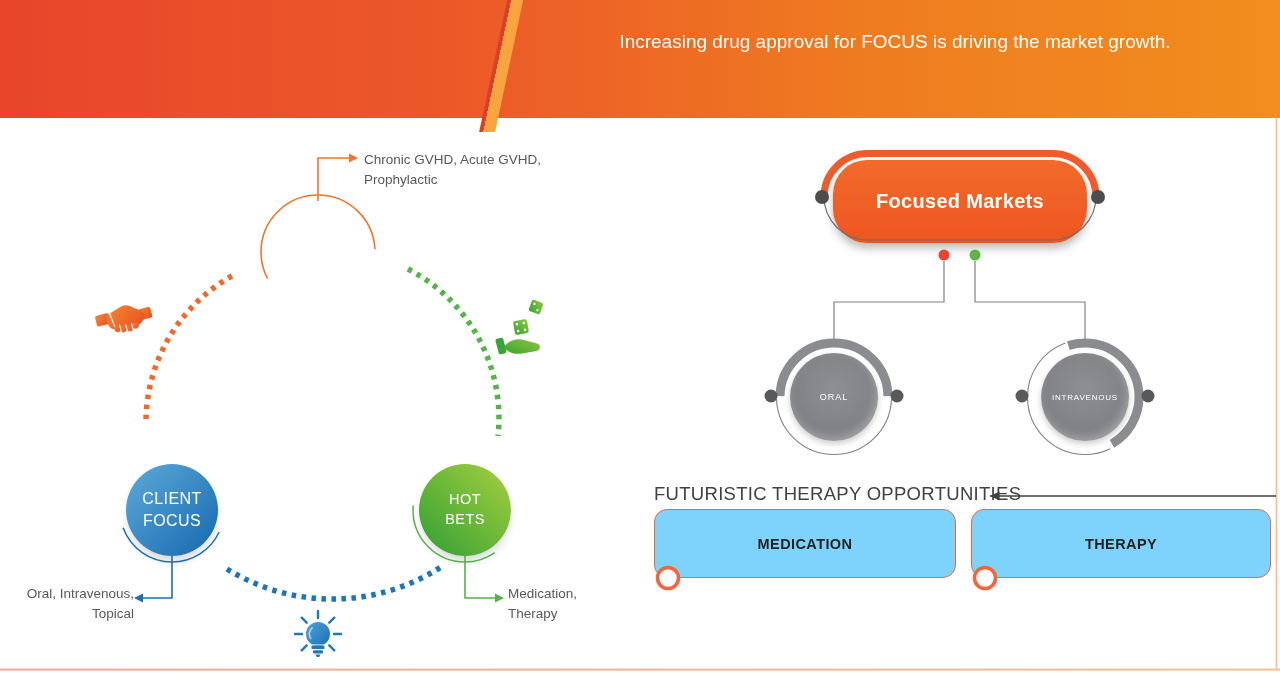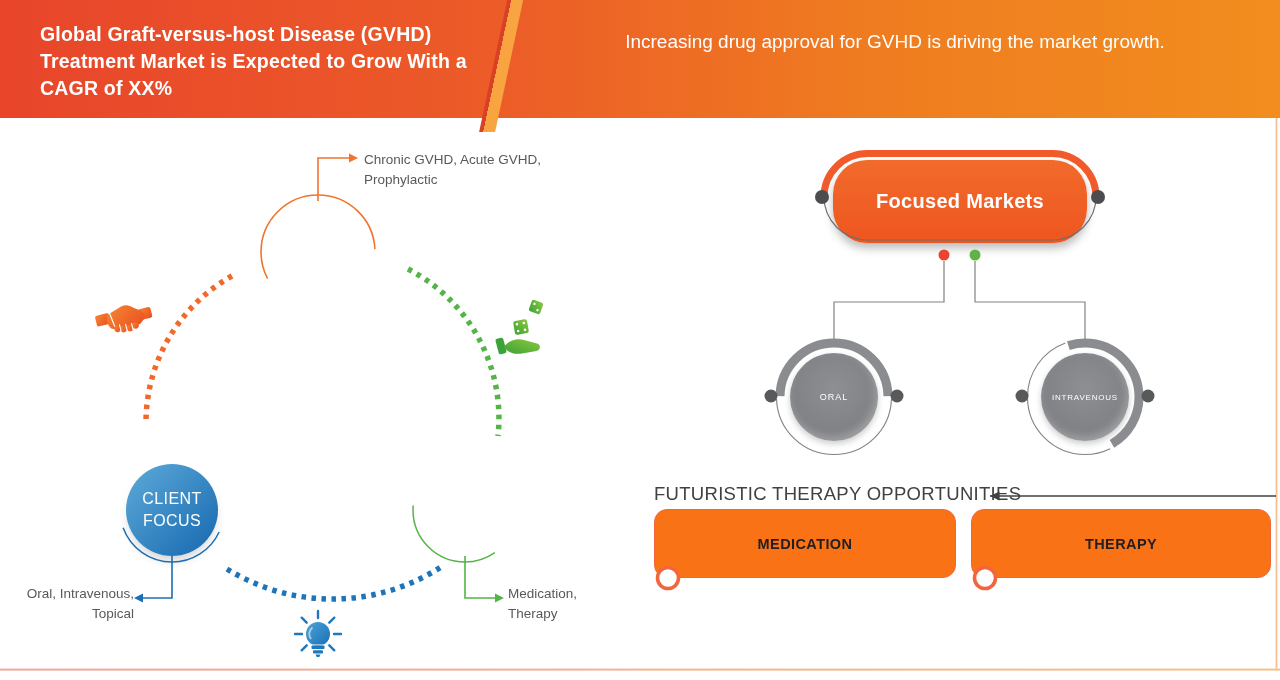--- a/index.html
+++ b/index.html
@@ -65,44 +65,45 @@
   .mc-iv   { left:1041px; top:353px; font-size:8px; letter-spacing:.8px; }
   
   .opp-heading {
     position:absolute; left:654px; top:483px; font-size:18.5px; color:#414042;
     letter-spacing:.3px; font-weight:500;
   }
   .opp-box {
     position:absolute; top:509px; height:69px; border:1.6px solid #f1663c;
     border-radius:13px; display:flex; align-items:center; justify-content:center;
     font-weight:bold; font-size:14.5px; color:#231f20; letter-spacing:.4px;
-    background:#f97316;
+    background:#7dd3fc;
   }
   .opp-med { left:654px; width:302px; }
   .opp-ther { left:971px; width:300px; }
   
   svg.deco { position:absolute; left:0; top:0; width:1280px; height:680px;
     pointer-events:none; }
 </style>
 </head>
 <body>
 
 <div id="app">
 
   <div class="header">
     <div class="header-stripe"></div>
-    <div class="header-title">Global Graft-versus-host Disease (GVHD)
-Treatment Market is Expected to Grow With a
-CAGR of XX%</div>
-    <div class="header-tagline">Increasing drug approval for GVHD is driving the market growth.</div>
+    <div class="header-tagline">Increasing drug approval for FOCUS is driving the market growth.</div>
   </div>
 
   <div class="node node-cf">
     <span>CLIENT
 FOCUS</span>
+  </div>
+  <div class="node node-hb">
+    <span>HOT
+BETS</span>
   </div>
 
   <div class="anno anno-cf">Oral, Intravenous,
 Topical</div>
   <div class="anno anno-cp">Chronic GVHD, Acute GVHD,
 Prophylactic</div>
   <div class="anno anno-hb">Medication,
 Therapy</div>
 
   <div class="fm-pill">

